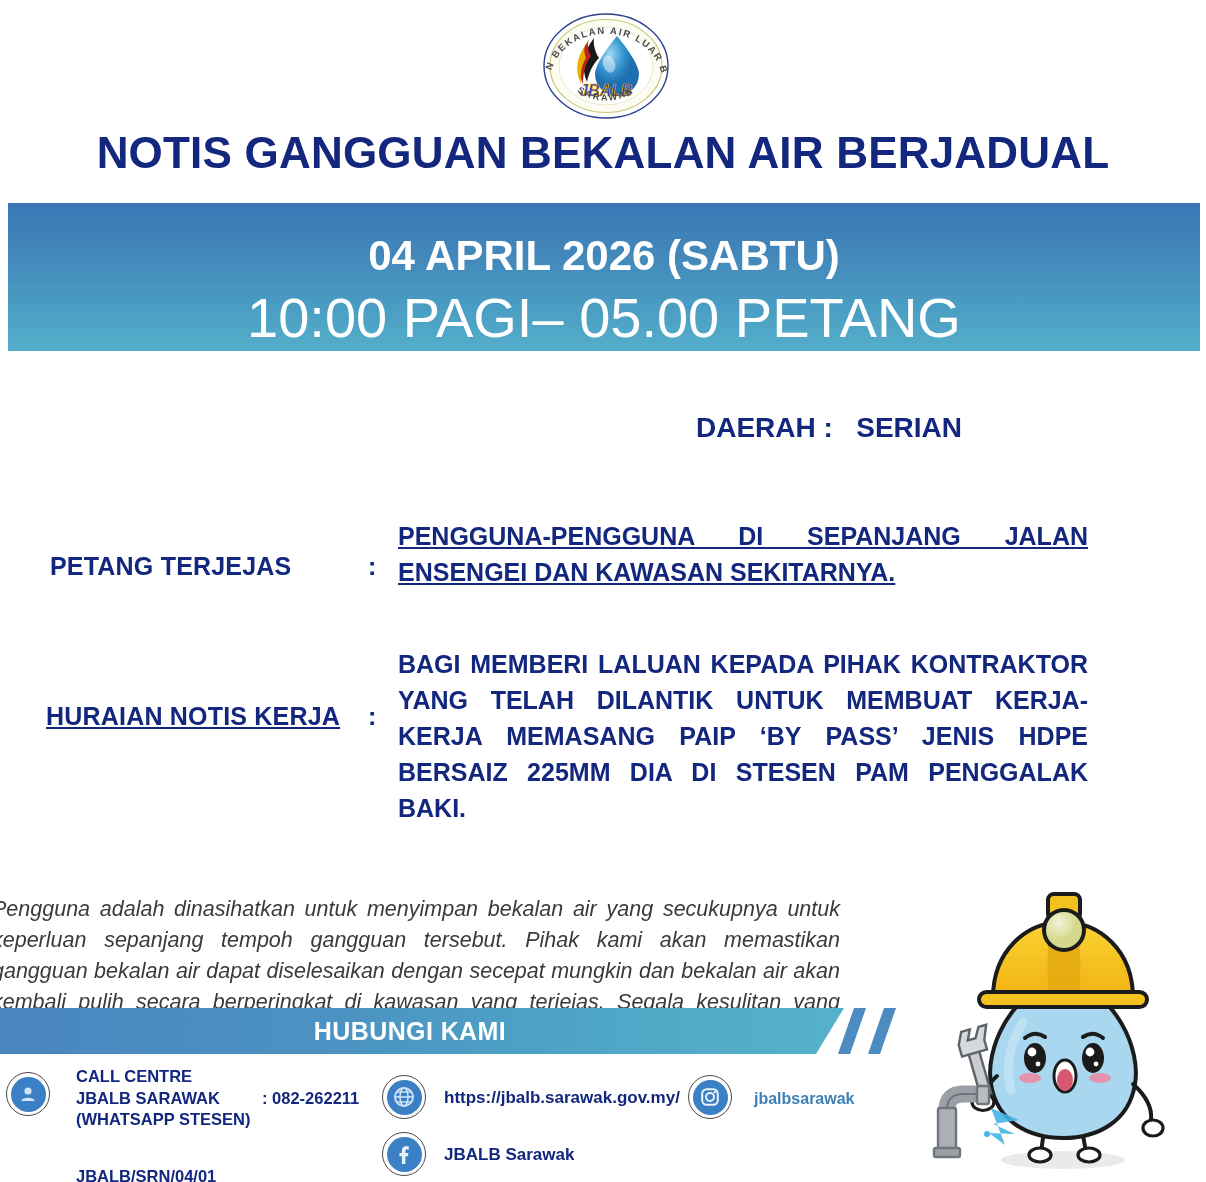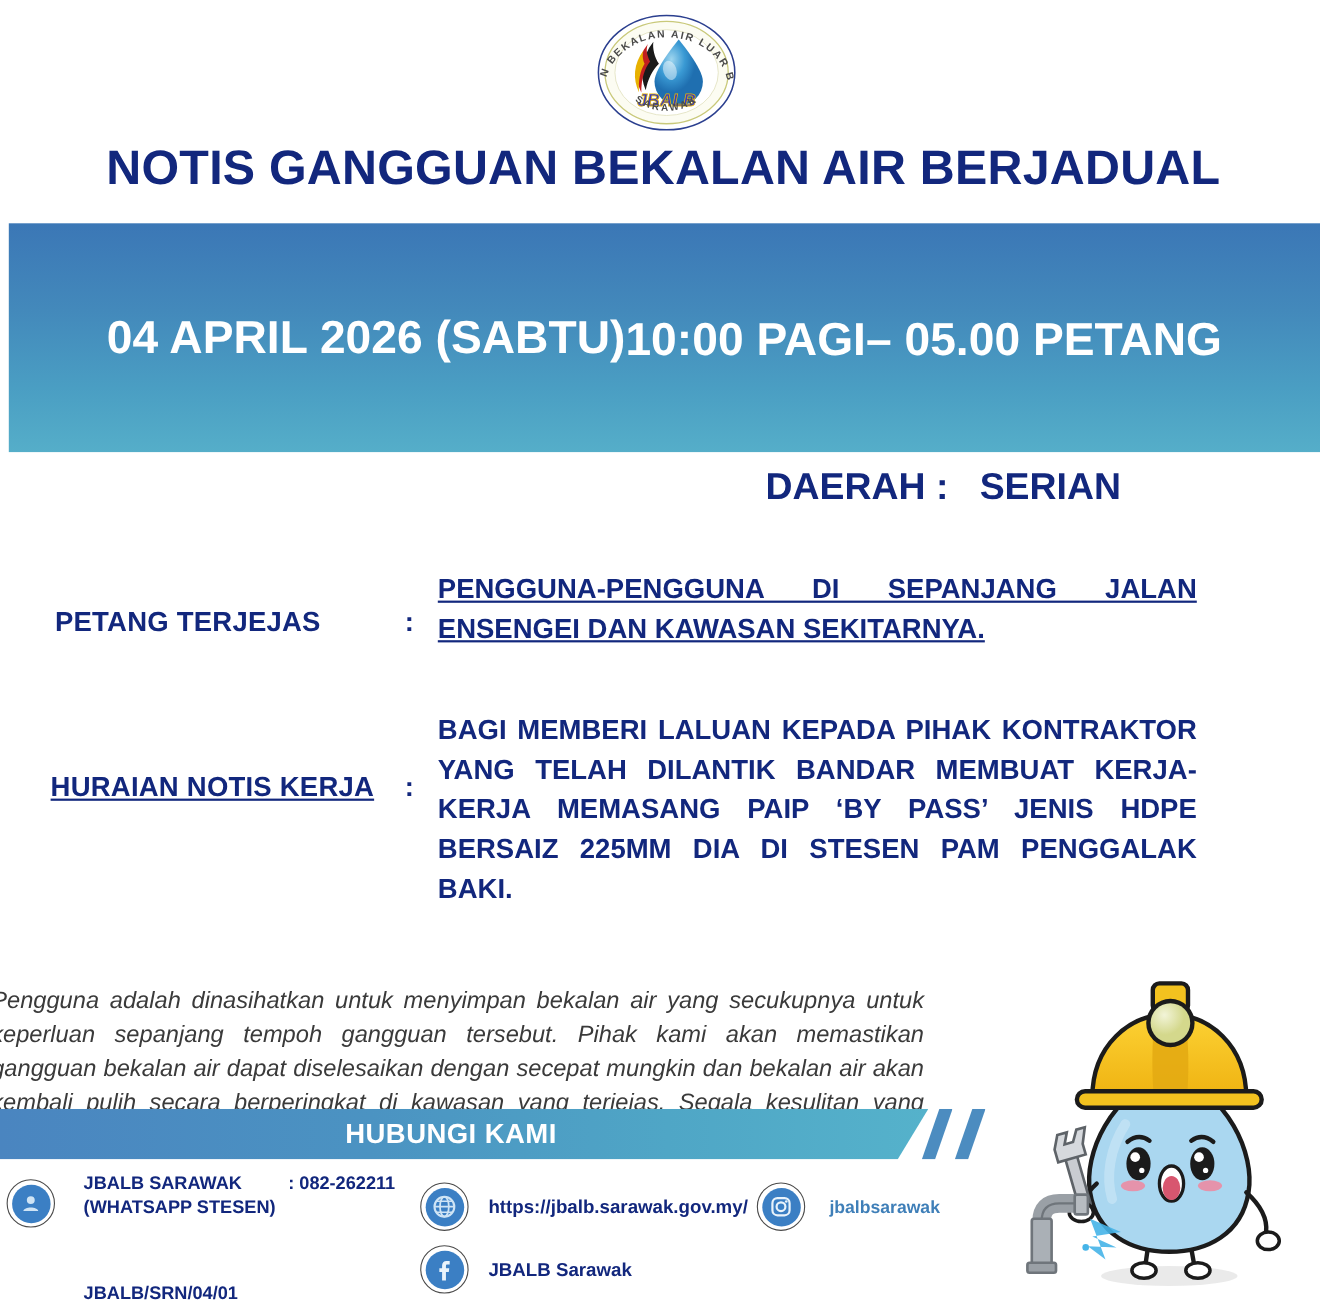--- a/index.html
+++ b/index.html
@@ -18,32 +18,32 @@
   .title {
     position:absolute; left:0; top:128px; width:1206px;
     text-align:center;
     font-size:44px; font-weight:bold; letter-spacing:0.2px;
     color:#12277d;
     font-family:"Liberation Sans", sans-serif;
   }
 
   
   .date-banner {
-    position:absolute; left:8px; top:203px; width:1192px; height:208px;
+    position:absolute; left:8px; top:203px; width:1192px; height:148px;
     background: linear-gradient(180deg,#3b77b6 0%, #4389bb 38%, #4a9ec3 72%, #55aec9 100%);
-    display:flex; flex-direction:row; align-items:center; justify-content:center;
+    display:flex; flex-direction:column; align-items:center; justify-content:flex-end;
     color:#ffffff;
   }
   .date-line1 { font-size:42px; font-weight:bold; line-height:1.18; }
-  .date-line2 { font-size:42px; font-weight:bold; line-height:1.18; margin-top:4px; }
+  .date-line2 { font-size:56px; font-weight:normal; line-height:1.18; margin-top:4px; }
 
   
   .divrow { position:absolute; left:0; top:412px; width:1206px; height:46px; }
   .divrow .bahagian { position:absolute; left:216px; top:0; font-size:30px; font-weight:bold; color:#12277d; }
-  .divrow .daerah   { position:absolute; left:696px; top:12px; font-size:34px; font-weight:bold; color:#12277d; }
+  .divrow .daerah   { position:absolute; left:696px; top:0; font-size:28px; font-weight:bold; color:#12277d; }
 
   
   .row { position:absolute; color:#12277d; }
   .row .lbl   { position:absolute; font-size:25px; font-weight:bold; letter-spacing:0.2px; }
   .row .colon { position:absolute; font-size:25px; font-weight:bold; left:368px; }
   .row .val   { position:absolute; left:398px; width:690px; font-size:25px; font-weight:bold;
                 line-height:36px; text-align:justify; text-justify:inter-word; }
 
   #row-kawasan { left:0; top:512px; width:1206px; }
   #row-kawasan .lbl   { left:50px; top:40px; }
@@ -165,21 +165,21 @@
 
   <div class="row" id="row-kawasan">
     <div class="lbl">PETANG TERJEJAS</div>
     <div class="colon">:</div>
     <div class="val">PENGGUNA-PENGGUNA DI SEPANJANG JALAN ENSENGEI DAN KAWASAN SEKITARNYA.</div>
   </div>
 
   <div class="row" id="row-huraian">
     <div class="lbl">HURAIAN NOTIS KERJA</div>
     <div class="colon">:</div>
-    <div class="val">BAGI MEMBERI LALUAN KEPADA PIHAK KONTRAKTOR YANG TELAH DILANTIK BANDAR MEMBUAT KERJA-KERJA MEMASANG PAIP ‘BY PASS’  JENIS HDPE BERSAIZ 225MM DIA DI STESEN PAM PENGGALAK BAKI.</div>
+    <div class="val">BAGI MEMBERI LALUAN KEPADA PIHAK KONTRAKTOR YANG TELAH DILANTIK UNTUK MEMBUAT KERJA-KERJA MEMASANG PAIP ‘BY PASS’  JENIS HDPE BERSAIZ 225MM DIA DI STESEN PAM PENGGALAK BAKI.</div>
   </div>
 
   <div class="advisory">
     <span>Pengguna adalah dinasihatkan untuk menyimpan bekalan air yang secukupnya untuk keperluan sepanjang tempoh gangguan tersebut. Pihak kami akan memastikan gangguan bekalan air dapat diselesaikan dengan secepat mungkin dan bekalan air akan kembali pulih secara berperingkat di</span>
     <span class="last">kawasan yang terjejas. Segala kesulitan yang timbul akibat gangguan ini adalah sangat dikesali.</span>
   </div>
 
   <div class="contact-banner">
     <div class="chev"></div>
     <div class="stripe s1"></div>
@@ -192,20 +192,21 @@
         <div class="fill">
       <svg width="22" height="22" viewBox="0 0 22 22">
         <circle cx="11" cy="8" r="3.6" fill="#cfe4f5"></circle>
         <path d="M4.2 18 C 4.8 13.6, 17.2 13.6, 17.8 18 Z" fill="#cfe4f5"></path>
       </svg>
     </div>
       </div>
   </div>
 
   <div class="call-block">
+    <div class="line">CALL CENTRE</div>
     <div class="line">
       <span>JBALB SARAWAK</span>
       <span class="num">: 082-262211</span>
     </div>
     <div class="line">
       <span>(WHATSAPP STESEN)</span>
     </div>
   </div>
 
   <div class="refno">JBALB/SRN/04/01</div>

